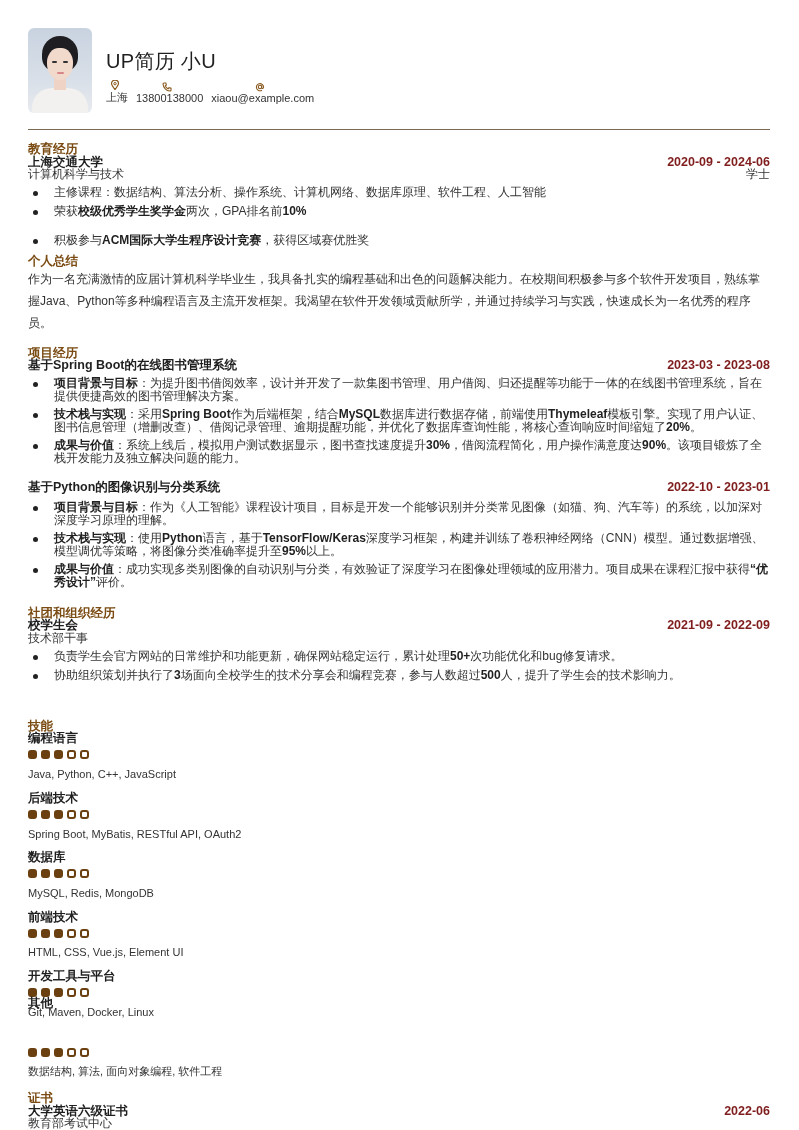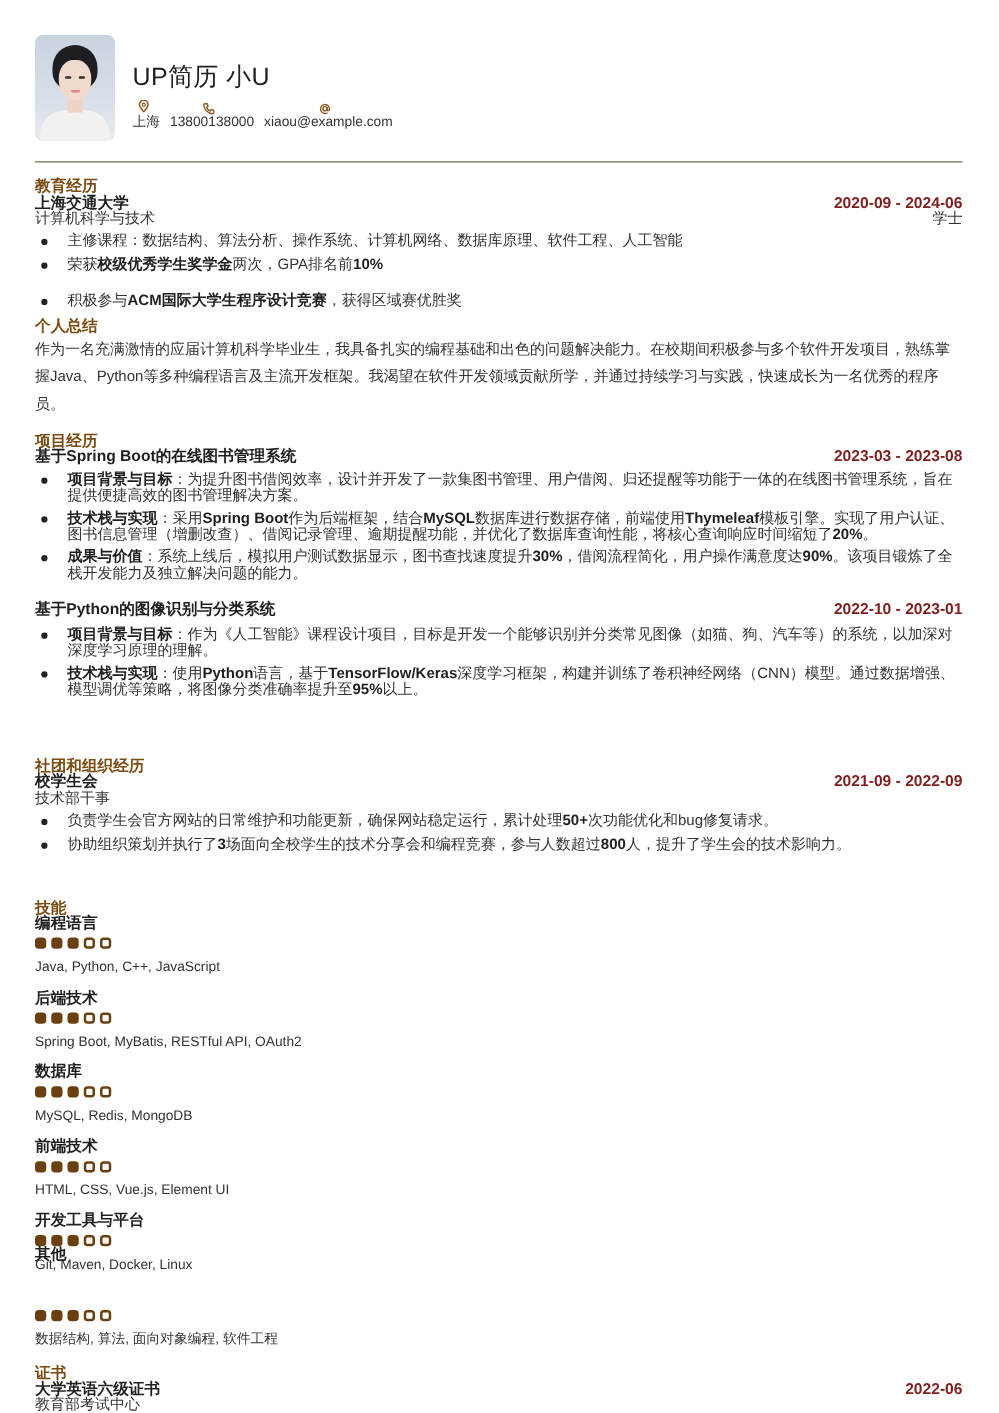--- a/index.html
+++ b/index.html
@@ -107,29 +107,30 @@
     <li style="margin-bottom:5px"><b>项目背景与目标</b><span>：为提升图书借阅效率，设计并开发了一款集图书管理、用户借阅、归还提醒等功能于一体的在线图书管理系统，旨在提供便捷高效的图书管理解决方案。</span></li>
     <li style="margin-bottom:5px"><b>技术栈与实现</b><span>：采用</span><b>Spring Boot</b><span>作为后端框架，结合</span><b>MySQL</b><span>数据库进行数据存储，前端使用</span><b>Thymeleaf</b><span>模板引擎。实现了用户认证、图书信息管理（增删改查）、借阅记录管理、逾期提醒功能，并优化了数据库查询性能，将核心查询响应时间缩短了</span><b>20%</b><span>。</span></li>
     <li><b>成果与价值</b><span>：系统上线后，模拟用户测试数据显示，图书查找速度提升</span><b>30%</b><span>，借阅流程简化，用户操作满意度达</span><b>90%</b><span>。该项目锻炼了全栈开发能力及独立解决问题的能力。</span></li>
   </ul>
 
   <div class="entry-title" style="top:481px">基于Python的图像识别与分类系统</div>
   <div class="date" style="top:481px">2022-10 - 2023-01</div>
   <ul class="bullets" style="top:501px">
     <li style="margin-bottom:5px"><b>项目背景与目标</b><span>：作为《人工智能》课程设计项目，目标是开发一个能够识别并分类常见图像（如猫、狗、汽车等）的系统，以加深对深度学习原理的理解。</span></li>
     <li style="margin-bottom:5px"><b>技术栈与实现</b><span>：使用</span><b>Python</b><span>语言，基于</span><b>TensorFlow/Keras</b><span>深度学习框架，构建并训练了卷积神经网络（CNN）模型。通过数据增强、模型调优等策略，将图像分类准确率提升至</span><b>95%</b><span>以上。</span></li>
+    <li><b>成果与价值</b><span>：成功实现多类别图像的自动识别与分类，有效验证了深度学习在图像处理领域的应用潜力。项目成果在课程汇报中获得</span><b>“优秀设计”</b><span>评价。</span></li>
   </ul>
 
   <div class="section-title" style="top:606px">社团和组织经历</div>
   <div class="entry-title" style="top:619px">校学生会</div>
   <div class="date" style="top:619px">2021-09 - 2022-09</div>
   <div class="entry-sub" style="top:632px">技术部干事</div>
   <ul class="bullets" style="top:650px">
     <li style="margin-bottom:6px"><span>负责学生会官方网站的日常维护和功能更新，确保网站稳定运行，累计处理</span><b>50+</b><span>次功能优化和bug修复请求。</span></li>
-    <li style="margin-bottom:6px"><span>协助组织策划并执行了</span><b>3</b><span>场面向全校学生的技术分享会和编程竞赛，参与人数超过</span><b>800</b><span>人，提升了学生会的技术影响力。</span></li>
+    <li style="margin-bottom:6px"><span>协助组织策划并执行了</span><b>3</b><span>场面向全校学生的技术分享会和编程竞赛，参与人数超过</span><b>500</b><span>人，提升了学生会的技术影响力。</span></li>
   </ul>
 
   <div class="section-title" style="top:719px">技能</div>
 
   <div class="skill-name" style="top:731px">编程语言</div>
   <div class="dots" style="top:750px">
       <span class="dot"></span>
       <span class="dot"></span>
       <span class="dot"></span>
       <span class="dot empty"></span>

